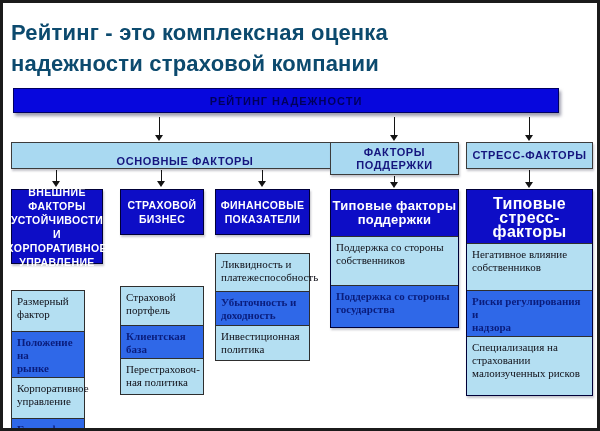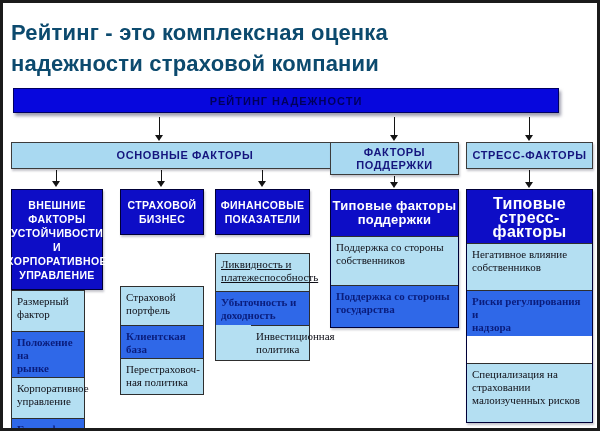--- a/index.html
+++ b/index.html
@@ -84,38 +84,38 @@
 надежности страховой компании</div>
 
   <div class="abs topbar" style="left:10px;top:85px;width:546px;height:25px;">
     <span>РЕЙТИНГ НАДЕЖНОСТИ</span>
   </div>
 
   <div class="arrow" style="left:152px;top:114px;height:24px;"></div>
   <div class="arrow" style="left:387px;top:114px;height:24px;"></div>
   <div class="arrow" style="left:522px;top:114px;height:24px;"></div>
 
-  <div class="abs hdr" style="left:8px;top:139px;width:348px;height:27px;">
+  <div class="abs hdr" style="left:8px;top:139px;width:348px;height:27px;align-items:flex-end;">
     <span class="pre">ОСНОВНЫЕ  ФАКТОРЫ</span>
   </div>
   <div class="abs hdr" style="left:327px;top:139px;width:129px;height:33px;">
     <span class="pre">ФАКТОРЫ
 ПОДДЕРЖКИ</span>
   </div>
   <div class="abs hdr" style="left:463px;top:139px;width:127px;height:27px;">
     <span class="pre">СТРЕСС-ФАКТОРЫ</span>
   </div>
 
   <div class="arrow" style="left:49px;top:167px;height:17px;"></div>
   <div class="arrow" style="left:154px;top:167px;height:17px;"></div>
   <div class="arrow" style="left:255px;top:167px;height:17px;"></div>
   <div class="arrow" style="left:387px;top:173px;height:12px;"></div>
   <div class="arrow" style="left:522px;top:167px;height:18px;"></div>
 
-  <div class="abs dark" style="left:8px;top:186px;width:92px;height:101px;">
+  <div class="abs dark" style="left:8px;top:186px;width:92px;height:75px;">
     <span class="pre">ВНЕШНИЕ
 ФАКТОРЫ
 УСТОЙЧИВОСТИ
 И
 КОРПОРАТИВНОЕ
 УПРАВЛЕНИЕ</span>
   </div>
   <div class="abs dark" style="left:117px;top:186px;width:84px;height:46px;">
     <span class="pre">СТРАХОВОЙ
 БИЗНЕС</span>
@@ -138,41 +138,41 @@
 
   <div class="abs stack" style="left:117px;top:283px;width:84px;">
     <div class="cell cell-light pre" style="min-height:32px;">Страховой
 портфель</div>
     <div class="cell cell-mid pre" style="min-height:22px;">Клиентская база</div>
     <div class="cell cell-light pre" style="min-height:29px;">Перестраховоч-
 ная политика</div>
   </div>
 
   <div class="abs stack" style="left:212px;top:250px;width:95px;">
-    <div class="cell cell-light pre" style="min-height:31px;text-decoration:underline;">Ликвидность и
+    <div class="cell cell-light pre" style="min-height:31px;">Ликвидность и
 платежеспособность</div>
     <div class="cell cell-mid pre" style="min-height:27px;">Убыточность и
 доходность</div>
-    <div class="cell cell-light pre" style="min-height:28px;margin-left:35px;">Инвестиционная
+    <div class="cell cell-light pre" style="min-height:28px;">Инвестиционная
 политика</div>
   </div>
 
   <div class="abs panel" style="left:327px;top:186px;width:129px;">
     <div class="panel-hdr pre" style="height:46px;">Типовые факторы
 поддержки</div>
     <div class="cell cell-light pre" style="min-height:42px;">Поддержка со стороны
 собственников</div>
     <div class="cell cell-mid pre" style="min-height:35px;">Поддержка со стороны
 государства</div>
   </div>
 
   <div class="abs panel" style="left:463px;top:186px;width:127px;">
     <div class="panel-hdr toppad pre" style="height:46px;">Типовые стресс-факторы</div>
     <div class="cell cell-light pre" style="min-height:40px;">Негативное влияние
 собственников</div>
     <div class="cell cell-mid pre" style="min-height:28px;">Риски регулирования и
 надзора</div>
-    <div class="cell cell-light pre" style="min-height:52px;margin-top:27px;">Специализация на
+    <div class="cell cell-light pre" style="min-height:52px;">Специализация на
 страховании
 малоизученных рисков</div>
   </div>
 
 </div>
 
 </body></html>

